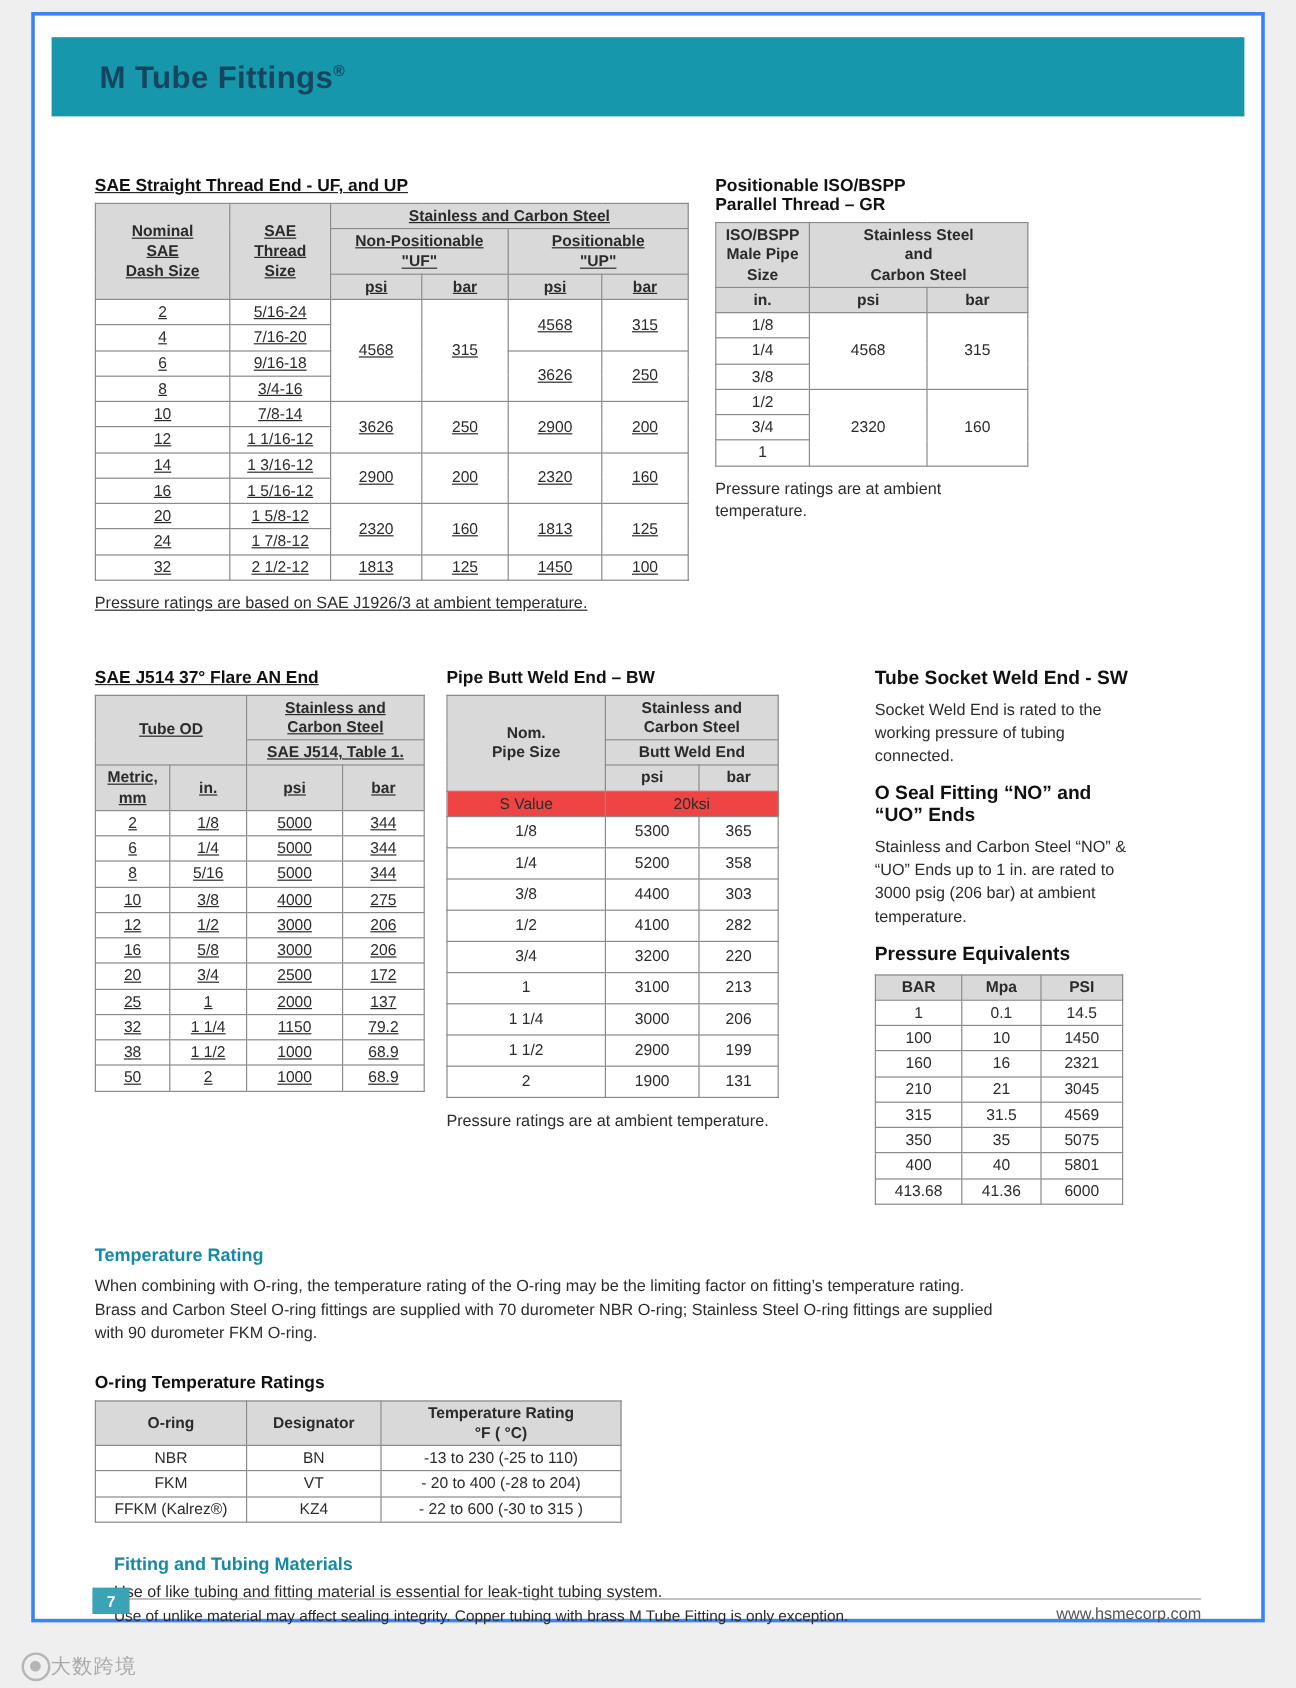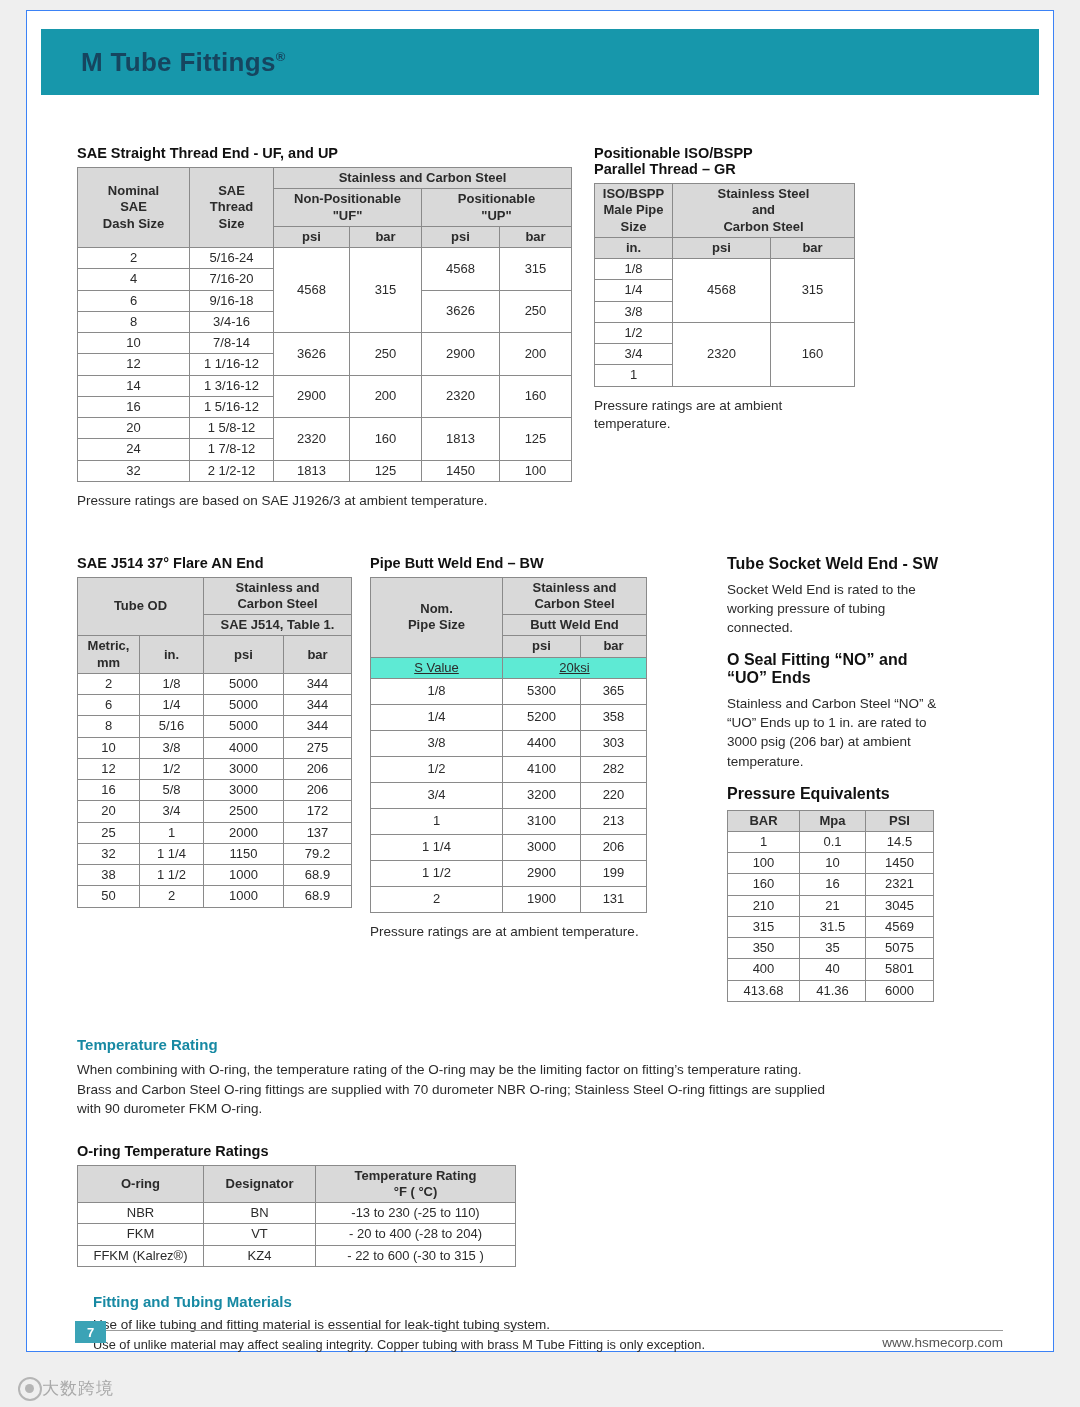--- a/index.html
+++ b/index.html
@@ -7,21 +7,21 @@
   body {
     background:#efefef;
     font-family:"Liberation Sans", sans-serif;
     color:#2b2b2b;
     position:relative;
   }
   .page {
     position:absolute; left:26px; top:10px;
     width:1028px; height:1342px;
     background:#ffffff;
-    border:1px solid #3b82f6;
+    border:3px solid #3b82f6;
   }
   .banner {
     margin:18px 14px 0;
     height:66px;
     background:#1797ab;
     display:flex; align-items:center;
     padding-left:40px;
   }
   .banner h1 {
     color:#16455f; font-size:26px; font-weight:bold; letter-spacing:.3px;
@@ -32,30 +32,30 @@
     font-size:14.5px; font-weight:bold; color:#111; margin-bottom:6px;
   }
   .ml { white-space:pre-line; }
   table { border-collapse:collapse; table-layout:fixed; background:#fff; }
   th,td {
     border:1px solid #8a8a8a;
     font-size:13px; text-align:center; vertical-align:middle;
     padding:2px 3px; white-space:pre-line; line-height:1.25;
   }
   th { background:#d9d9d9; font-weight:bold; }
-  td.shade { background:#5eead4;text-decoration:underline; }
+  td.shade { background:#ef4444; }
   .t-bw td { height:26px; }
   .t-bw td.shade { height:20px; }
   .note { font-size:13.5px; margin-top:10px; line-height:1.4; }
   .row { display:flex; }
   .sec1 { margin-top:50px; }
-  .sec1 .col-l { width:496px; }
+  .sec1 .col-l { width:496px;text-decoration:underline; }
   .sec1 .col-r { width:268px; margin-left:21px; }
   .sec2 { margin-top:44px; }
-  .sec2 .col-a { width:276px; }
+  .sec2 .col-a { width:276px;text-decoration:underline; }
   .sec2 .col-b { width:328px; margin-left:17px; }
   .sec2 .col-c { width:218px; margin-left:29px; }
   .side-title { font-size:16px; font-weight:bold; color:#111; margin-bottom:7px; }
   .side-body { font-size:13.5px; line-height:1.42; margin-bottom:14px; }
   .teal-head { color:#1789a3; font-size:15px; font-weight:bold; margin-bottom:7px; }
   .sec-temp { margin-top:34px; }
   .body-text { font-size:13.5px; line-height:1.45; }
   .sec-oring { margin-top:24px; }
   .sec-mat { margin-top:26px;margin-left:16px; }
   .sec-mat .l1 { font-size:13.5px; margin-bottom:5px; }

